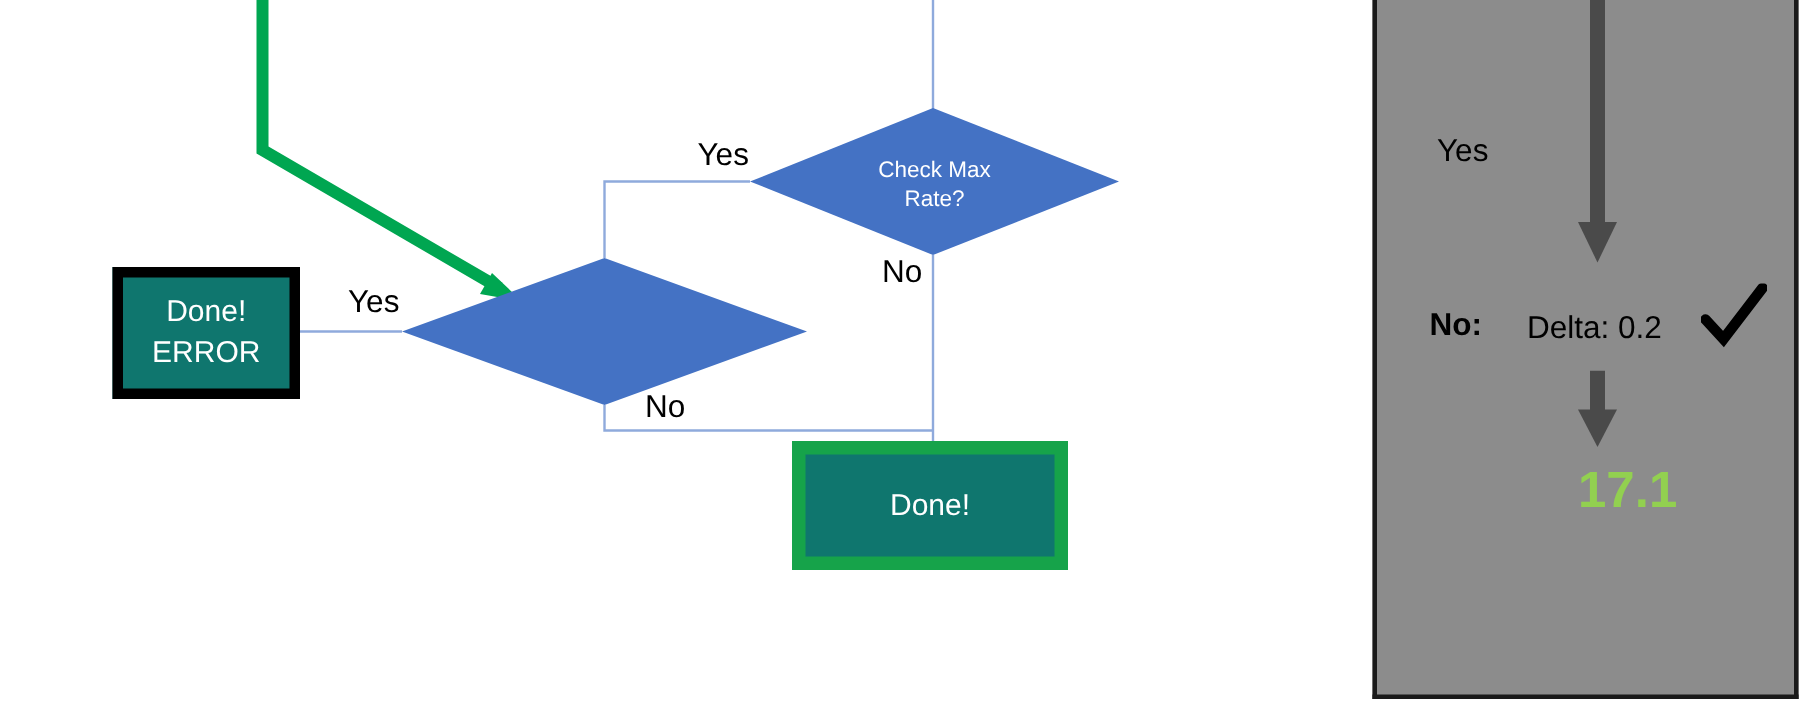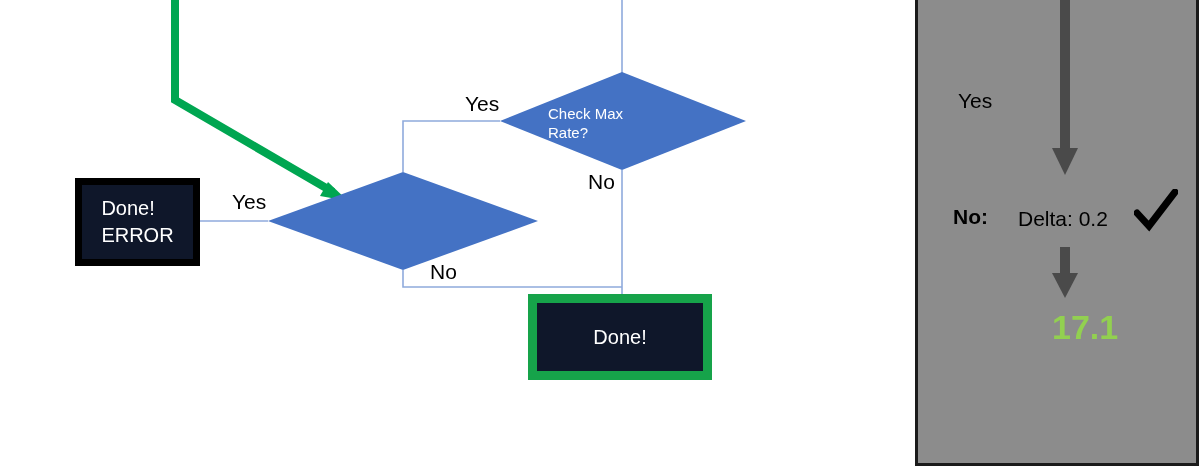--- a/index.html
+++ b/index.html
@@ -35,32 +35,34 @@
     font-size: 21px;
     line-height: 1.1;
     white-space: nowrap;
     font-family: "Liberation Sans", sans-serif;
   }
   .shape-text {
     position: absolute;
     color: #ffffff;
     font-size: 15px;
     line-height: 1.25;
+    text-align: center;
     white-space: pre-line;
     font-family: "Liberation Sans", sans-serif;
   }
 
   
   .proc-box {
     position: absolute;
     box-sizing: border-box;
-    background: #0f172a;
+    background: #0f766e;
     display: flex;
     align-items: center;
     justify-content: center;
+    text-align: center;
     color: #ffffff;
     font-size: 20px;
     line-height: 1.35;
     white-space: pre-line;
     font-family: "Liberation Sans", sans-serif;
   }
   #done-error-box {
     left: 75px;
     top: 178px;
     width: 125px;

